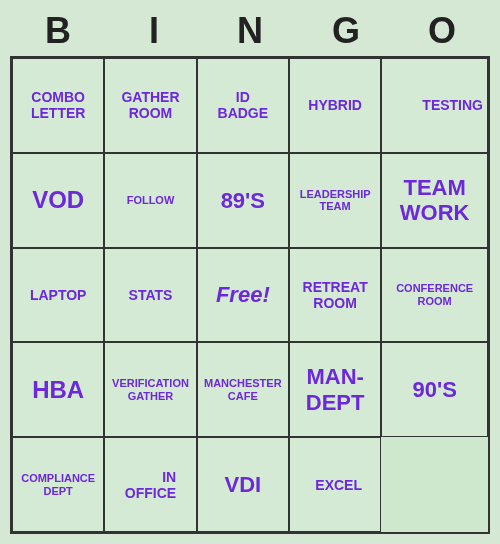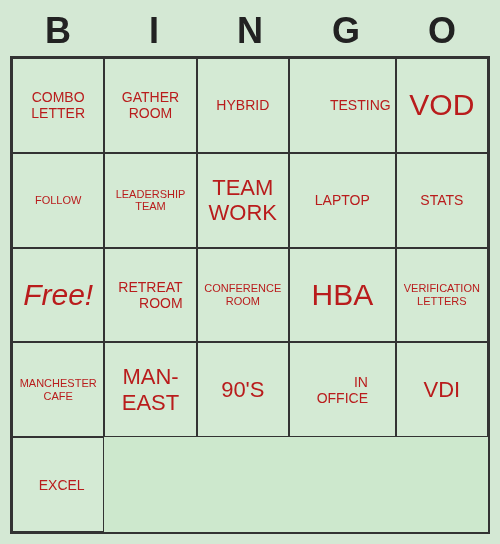--- a/index.html
+++ b/index.html
@@ -50,43 +50,43 @@
       display: flex;
       align-items: center;
       justify-content: center;
       text-align: center;
       padding: 4px;
       background: #d4ead4;
       position: relative;
     }
 
     .cell-text {
-      font-weight: normal;
-      color: #b91c1c;
+      font-weight: bold;
+      color: #6d28d9;
       line-height: 1.15;
     }
 
     .cell-text.large {
       font-size: 22px;
     }
 
     .cell-text.medium {
       font-size: 14px;
     }
 
     .cell-text.small {
       font-size: 11px;
     }
 
     .cell-text.xlarge {
-      font-size: 30px;
+      font-size: 24px;
     }
 
     .free-cell {
-      font-size: 30px;
+      font-size: 22px;
       font-style: italic;
     }
   </style>
 </head>
 <body>
 
 <div class="bingo-title">
 <div class="bingo-letter">B</div>
     <div class="bingo-letter">I</div>
     <div class="bingo-letter">N</div>
@@ -97,73 +97,84 @@
 <div class="bingo-grid">
 <div class="cell">
       <span class="cell-text medium" style="white-space: pre-line;">COMBO
 LETTER</span>
     </div>
     <div class="cell">
       <span class="cell-text medium" style="white-space: pre-line;">GATHER
 ROOM</span>
     </div>
     <div class="cell">
+      <span class="cell-text medium" style="white-space: pre-line;">ID
+BADGE</span>
+    </div>
+    <div class="cell">
       <span class="cell-text medium" style="white-space: pre-line;">HYBRID</span>
     </div>
     <div class="cell">
       <span class="cell-text medium" style="white-space: pre-line; margin-left: 36px;">TESTING</span>
     </div>
     <div class="cell">
       <span class="cell-text xlarge" style="white-space: pre-line;">VOD</span>
     </div>
     <div class="cell">
       <span class="cell-text small" style="white-space: pre-line;">FOLLOW</span>
+    </div>
+    <div class="cell">
+      <span class="cell-text large" style="white-space: pre-line;">89'S</span>
     </div>
     <div class="cell">
       <span class="cell-text small" style="white-space: pre-line;">LEADERSHIP
 TEAM</span>
     </div>
     <div class="cell">
       <span class="cell-text large" style="white-space: pre-line;">TEAM
 WORK</span>
     </div>
     <div class="cell">
       <span class="cell-text medium" style="white-space: pre-line;">LAPTOP</span>
     </div>
     <div class="cell">
       <span class="cell-text medium" style="white-space: pre-line;">STATS</span>
     </div>
     <div class="cell">
       <span class="cell-text free-cell" style="white-space: pre-line;">Free!</span>
     </div>
     <div class="cell">
-      <span class="cell-text medium" style="white-space: pre-line; text-align: right;">RETREAT
+      <span class="cell-text medium" style="white-space: pre-line;">RETREAT
 ROOM</span>
     </div>
     <div class="cell">
       <span class="cell-text small" style="white-space: pre-line;">CONFERENCE
 ROOM</span>
     </div>
     <div class="cell">
       <span class="cell-text xlarge" style="white-space: pre-line;">HBA</span>
     </div>
     <div class="cell">
       <span class="cell-text small" style="white-space: pre-line;">VERIFICATION
-LETTERS</span>
+GATHER</span>
     </div>
     <div class="cell">
       <span class="cell-text small" style="white-space: pre-line;">MANCHESTER
 CAFE</span>
     </div>
     <div class="cell">
       <span class="cell-text large" style="white-space: pre-line;">MAN-
-EAST</span>
+DEPT</span>
     </div>
     <div class="cell">
       <span class="cell-text large" style="white-space: pre-line;">90'S</span>
+    </div>
+    <div class="cell">
+      <span class="cell-text small" style="white-space: pre-line;">COMPLIANCE
+DEPT</span>
     </div>
     <div class="cell">
       <span class="cell-text medium" style="white-space: pre-line; text-align: right;">IN
 OFFICE</span>
     </div>
     <div class="cell">
       <span class="cell-text large" style="white-space: pre-line;">VDI</span>
     </div>
     <div class="cell">
       <span class="cell-text medium" style="white-space: pre-line; padding-left: 7px;">EXCEL</span>

